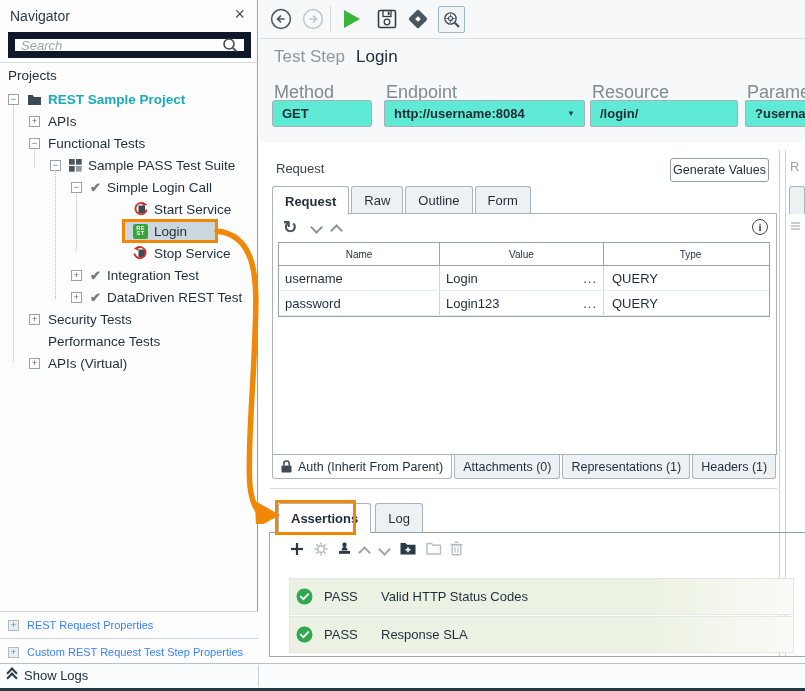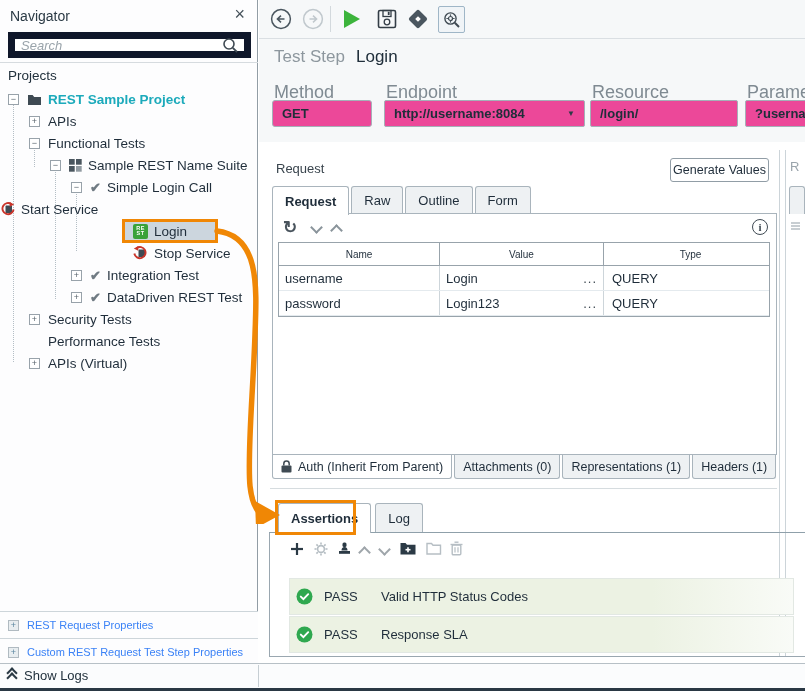--- a/index.html
+++ b/index.html
@@ -39,21 +39,21 @@
   #rtoolbar-line{position:absolute;left:259px;top:38px;width:546px;height:1px;background:#dadfe3}
   .tbtn{position:absolute;cursor:pointer}
   .vsep{position:absolute;width:1px;background:#d3d9dd}
   .play{width:0;height:0;border-left:16px solid #3CB43C;border-top:9px solid transparent;border-bottom:9px solid transparent}
   .diamond{width:14px;height:14px;background:#4a565f;transform:rotate(45deg);border-radius:2px;display:flex;align-items:center;justify-content:center}
   .diamond i{width:4px;height:4px;background:#fff;display:block}
   .gearbtn{width:27px;height:27px;box-sizing:border-box;border:1px solid #9fb6c7;border-radius:2px;background:#f0f4f7;display:flex;align-items:center;justify-content:center}
   .ts-prefix{position:absolute;left:274px;top:47px;font-size:17px;color:#8d979e}
   .ts-name{position:absolute;left:356px;top:47px;font-size:17px;color:#202f3b}
   .flabel{position:absolute;top:82px;font-size:18px;color:#7f8a92}
-  .fbox{position:absolute;top:100px;height:27px;box-sizing:border-box;background:#ec4899;border:1px solid #a5b0b8;border-radius:3px;
+  .fbox{position:absolute;top:100px;height:27px;box-sizing:border-box;background:#5eead4;border:1px solid #a5b0b8;border-radius:3px;
         display:flex;align-items:center;padding:0 9px;font-weight:bold;font-size:13px;color:#202e3a;overflow:hidden;white-space:nowrap}
   .caret{margin-left:auto;font-size:8px;color:#2b3a45}
   
   .sec-label{position:absolute;font-size:13px;color:#39444d}
   .genbtn{position:absolute;left:670px;top:158px;width:99px;height:24px;box-sizing:border-box;background:#fff;border:1px solid #919da6;
           border-radius:3px;font-size:12.5px;color:#1f2d3a;display:flex;align-items:center;justify-content:center;cursor:pointer}
   .tabsrow{position:absolute;display:flex;align-items:flex-end}
   .rtab{height:28px;box-sizing:border-box;border:1px solid #a9b4bc;border-bottom:none;background:#eef1f3;border-radius:3px 3px 0 0;
         padding:0 12px;margin-right:2px;display:flex;align-items:center;font-size:13px;color:#1f2d3a;cursor:pointer;position:relative}
   .rtab.active{background:#fff;font-weight:bold;height:29px;margin-bottom:-1px;z-index:2}
@@ -140,28 +140,28 @@
     <span class="tlbl bold">Functional Tests</span>
   </div>
   <div class="trow" style="top:154px;padding-left:50px">
     <span class="exp">−</span>
     <svg class="ic" width="13" height="13" viewBox="0 0 13 13">
       <rect x="0" y="0" width="5.7" height="5.7" fill="#4a565f"></rect>
         <rect x="7" y="0" width="5.7" height="5.7" fill="#4a565f"></rect>
       <rect x="0" y="7" width="5.7" height="5.7" fill="#4a565f"></rect>
         <rect x="7" y="7" width="5.7" height="5.7" fill="#919aa1"></rect>
       </svg>
-    <span class="tlbl">Sample REST Name Suite</span>
+    <span class="tlbl">Sample PASS Test Suite</span>
   </div>
   <div class="trow" style="top:176px;padding-left:71px">
     <span class="exp">−</span>
     <span class="chk">✔</span>
     <span class="tlbl">Simple Login Call</span>
   </div>
-  <div class="trow" style="top:198px;">
+  <div class="trow" style="top:198px;padding-left:133px">
     <svg class="ic" width="15" height="15" viewBox="0 0 15 15">
       <rect x="5.5" y="3.5" width="6.5" height="7.5" rx="0.5" fill="#3f4a53"></rect>
       <path d="M11.5,2.2 A5.6,5.6 0 1 0 13.6,7.5" fill="none" stroke="#c9352b" stroke-width="1.9"></path>
       <polygon points="9.5,0 14.2,2.4 9.8,4.8" fill="#c9352b"></polygon>
       </svg>
     <span class="tlbl">Start Service</span>
   </div>
   <div class="trow" style="top:220px;padding-left:133px">
     <span class="resticon">
       <span>RE</span>

